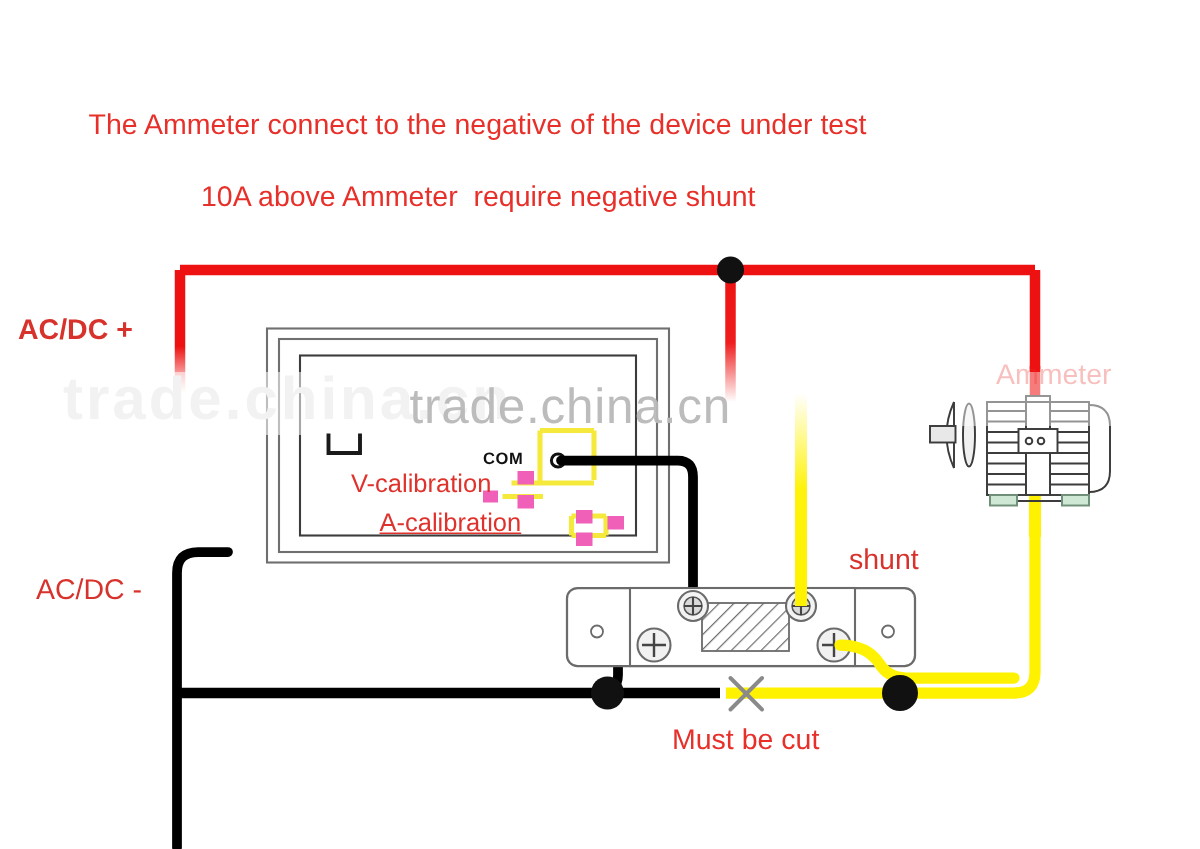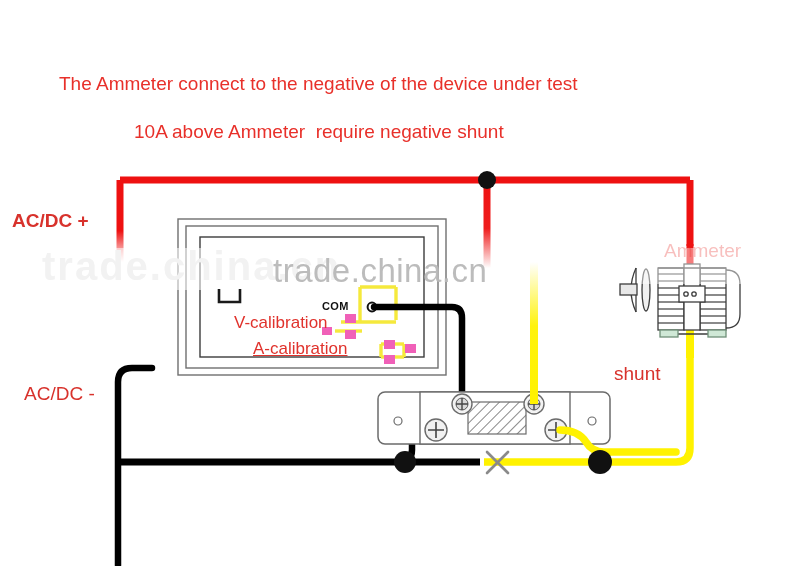--- a/index.html
+++ b/index.html
@@ -266,18 +266,19 @@
   <div class="txt note-red" style="left:59px; top:74px;">The Ammeter connect to the negative of the device under test</div>
   <div class="txt note-red" style="left:134px; top:122px;">10A above Ammeter  require negative shunt</div>
 
   <div class="txt label-red" style="left:12px; top:211px;font-weight:bold;">AC/DC +</div>
   <div class="txt label-red" style="left:24px; top:384px;">AC/DC -</div>
 
   <div class="txt label-com" style="left:322px; top:301px;">COM</div>
   <div class="txt label-red-sm" style="left:210px; top:314px;margin-left:24px;">V-calibration</div>
   <div class="txt label-red-sm" style="left:253px; top:340px;text-decoration:underline;">A-calibration</div>
 
-  <div class="txt label-red" style="left:566px; top:364px;margin-left:48px;">shunt</div>
-
+  <div class="txt label-red" style="left:566px; top:364px;">shunt</div>
+
+  <div class="txt note-red" style="left:448px; top:484px;">Must be cut</div>
 
   <div class="device-label" style="left:664px; top:240px;">Ammeter</div>
 
 </div>
 
 </body></html>

